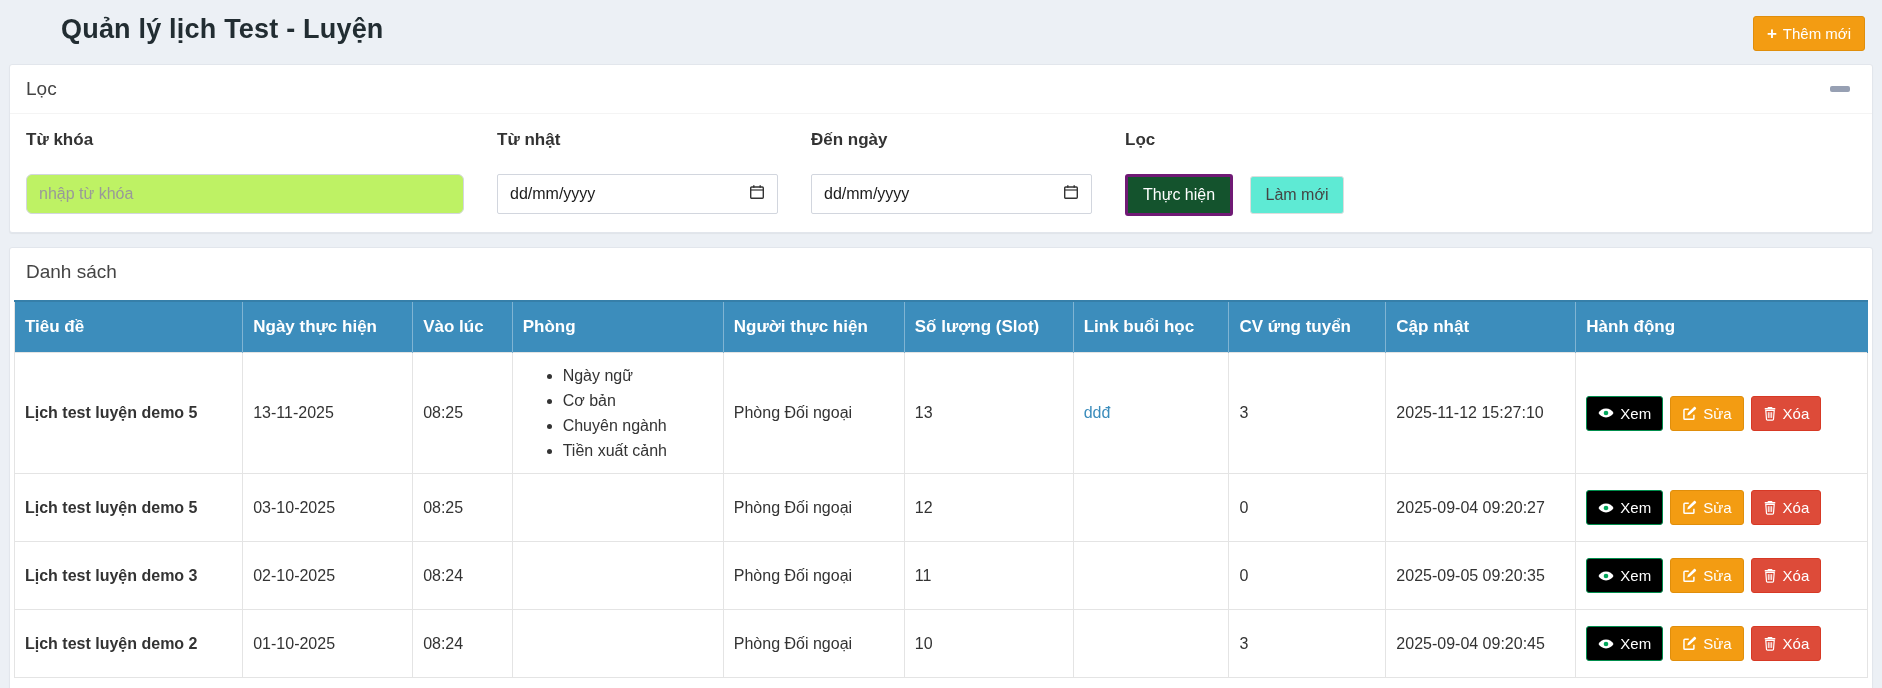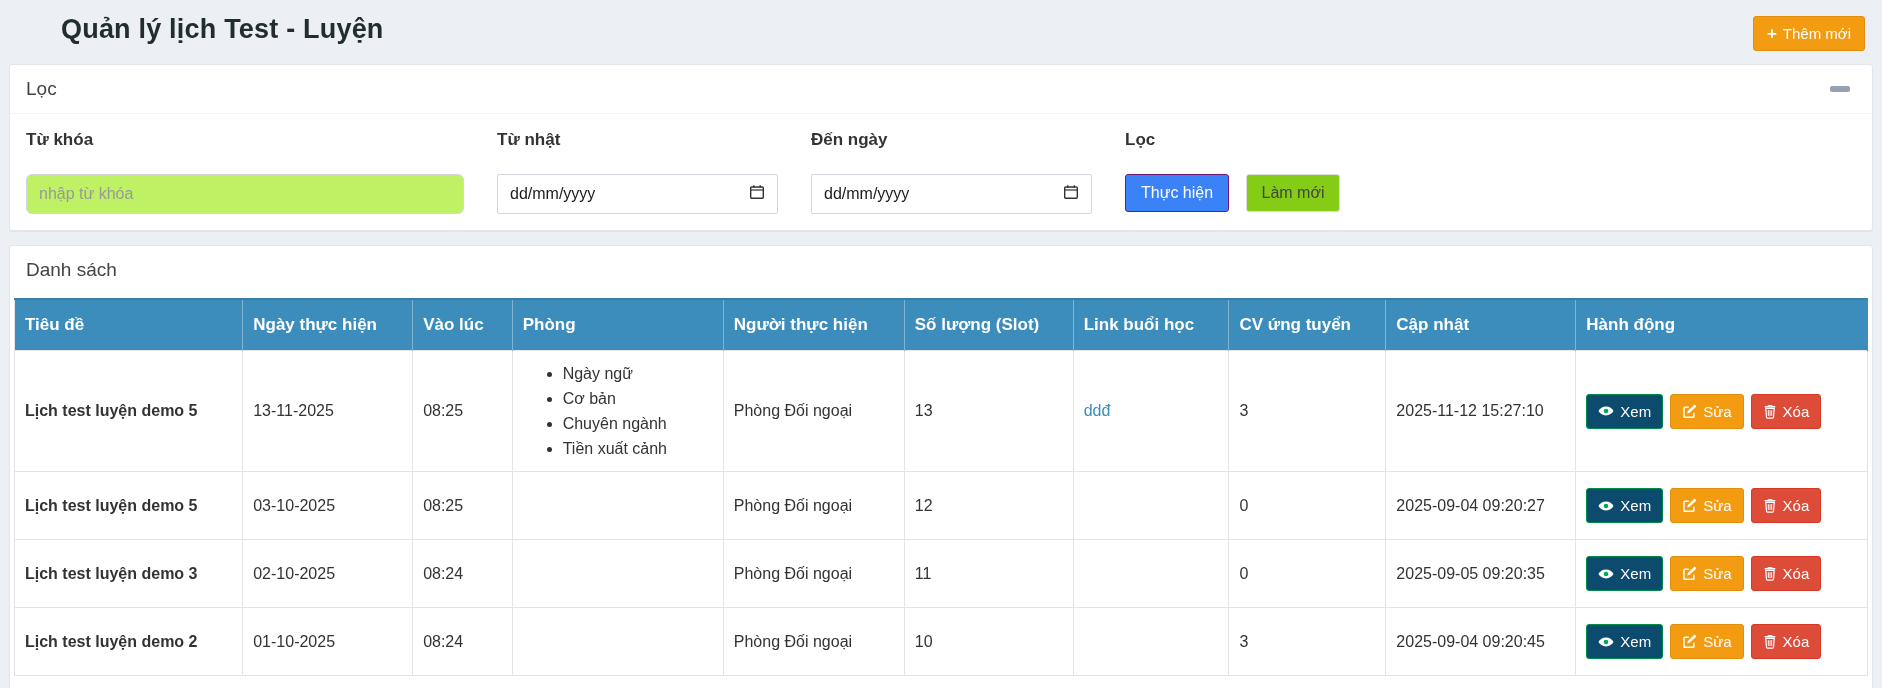--- a/index.html
+++ b/index.html
@@ -26,42 +26,42 @@
   .collapse-btn { width:20px; height:6px; background:#97a0b3; border:none; border-radius:2px; cursor:pointer; margin-right:6px; }
 
   
   .filter-body { display:flex; padding:16px; }
   .f-col { margin-right:33px; }
   .f-col label { display:block; font-weight:bold; font-size:17px; margin-bottom:24px; color:#333; }
   .txt-input { width:438px; height:40px; border:1px solid #d2d6de; border-radius:6px; padding:12px 12px; font-size:16px; font-family:inherit; color:#333; background:#bef264; }
   .txt-input::placeholder { color:#999; }
   .date-input { width:281px; height:40px; border:1px solid #d2d6de; border-radius:2px; padding:0 12px; display:flex; align-items:center; justify-content:space-between; background:#fff; cursor:text; }
   .date-text { font-size:16px; color:#1b1b1b; }
-  .btn-primary { background:#3b82f6; border:1px solid #701a75; color:#fff; font-size:16px; padding:9px 15px; }
-  .btn-default { background:#84cc16; border:1px solid #ddd; color:#444; font-size:16px; padding:9px 15px; margin-left:12px; }
+  .btn-primary { background:#14532d; border:3px solid #701a75; color:#fff; font-size:16px; padding:9px 15px; }
+  .btn-default { background:#5eead4; border:1px solid #ddd; color:#444; font-size:16px; padding:9px 15px; margin-left:12px; }
 
   
   .table-wrap { padding:4px 4px 0 4px; }
   table { width:100%; border-collapse:collapse; table-layout:fixed; border:1px solid #e4e4e4; }
   thead th {
     background:#3c8dbc; color:#ffffff; text-align:left; font-size:17px; font-weight:bold;
     padding:15px 10px; border-right:1px solid rgba(255,255,255,.35); border-top:2px solid #367fa9;
   }
   thead th:last-child { border-right:1px solid #3c8dbc; }
   tbody td { border:1px solid #e4e4e4; padding:16px 10px; font-size:16px; color:#333; vertical-align:middle; background:#fff; }
   td.cell-title { font-weight:bold; }
   td a { color:#3c8dbc; text-decoration:none; }
   ul.type-list { margin:2px 0 2px 0; padding-left:40px; }
   ul.type-list li { line-height:25px; font-size:16px; }
   .row-tall td { padding:8px 10px; }
 
   .actions { display:flex; gap:7px; }
   .abtn { display:inline-flex; align-items:center; gap:6px; color:#fff; font-size:15px; padding:8px 11px; border-radius:3px; border:1px solid transparent; cursor:pointer; font-family:inherit; }
   .abtn svg { display:block; }
-  .abtn-view { background:#0c4a6e; border-color:#008d4c; }
+  .abtn-view { background:#000000; border-color:#008d4c; }
   .abtn-edit { background:#f39c12; border-color:#e08e0b; }
   .abtn-del  { background:#dd4b39; border-color:#d73925; }
 
   .box-footer { border-top:1px solid #f4f4f4; padding:15px 16px; font-size:16px; color:#333; margin-top:12px; }
 </style>
 </head>
 <body>
 
 <div class="content">
 

